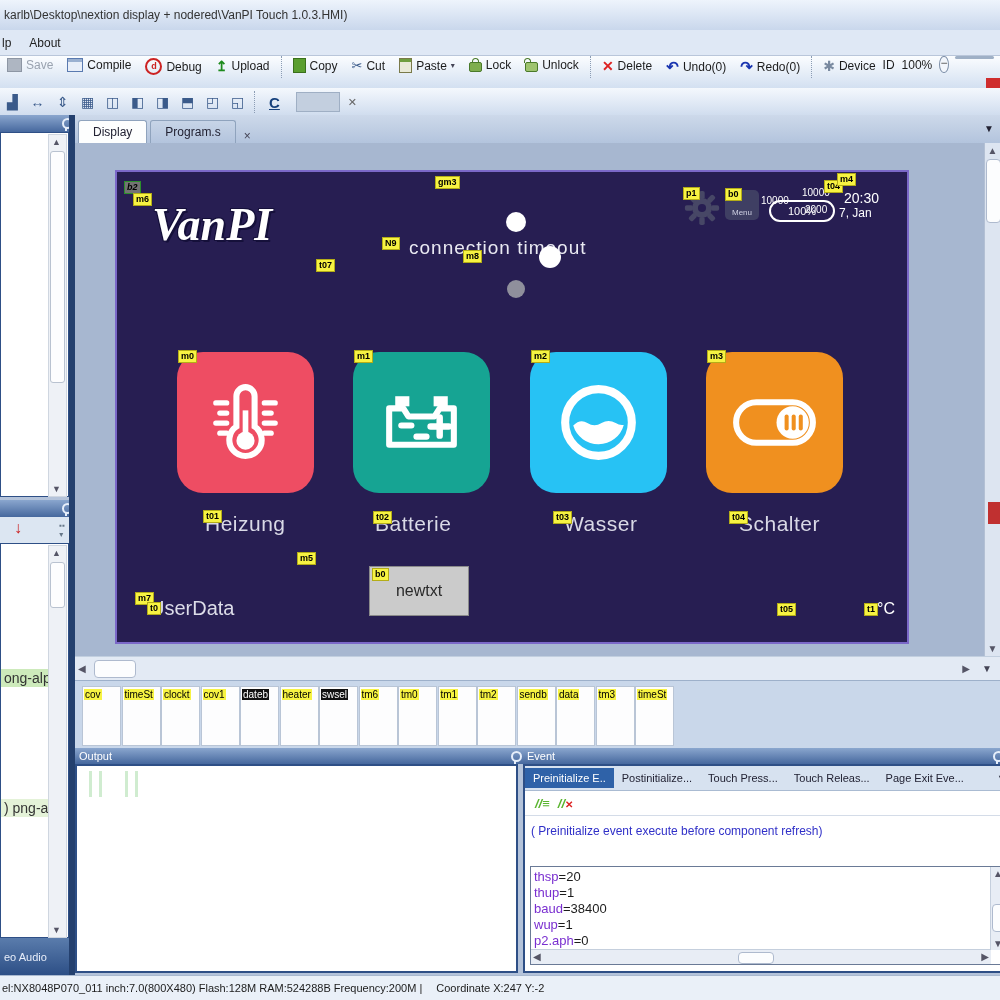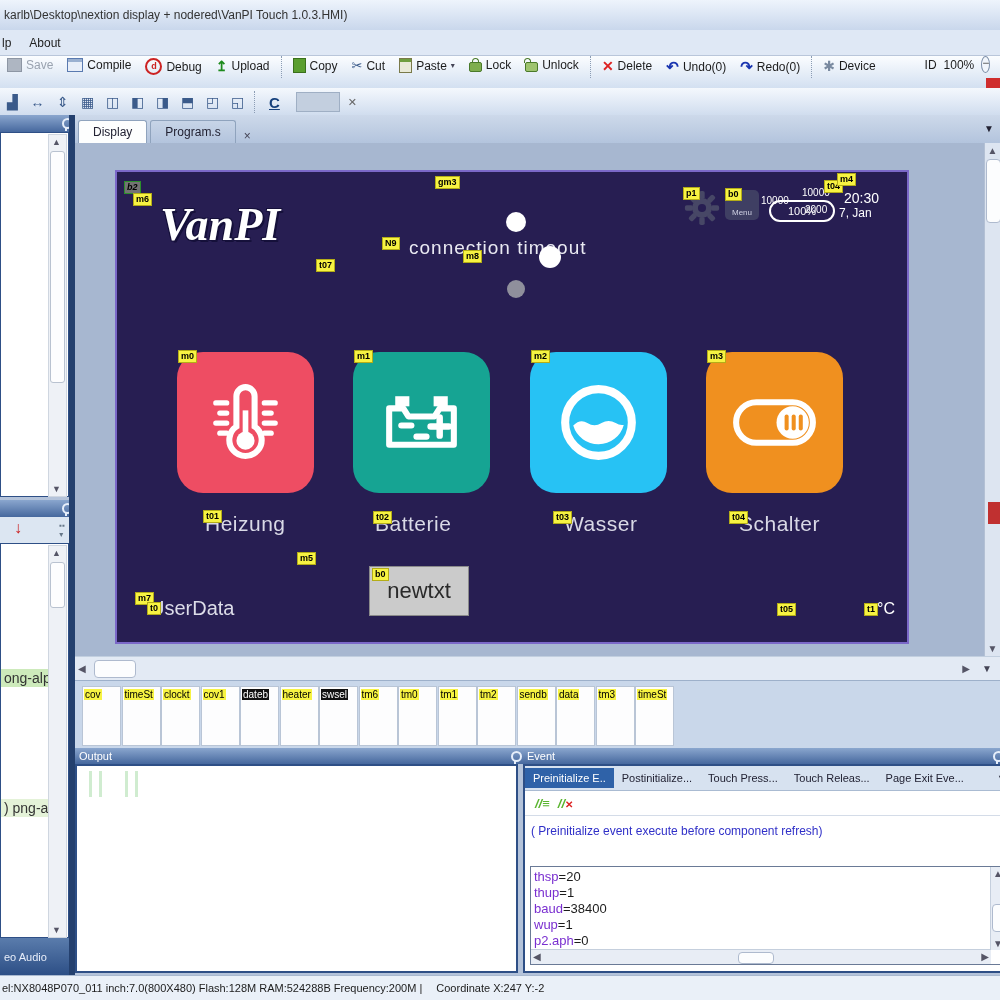--- a/index.html
+++ b/index.html
@@ -47,32 +47,32 @@
   .etab.active{background:#fdfefe;font-weight:normal;}
   #tab-close{margin-left:8px;color:#445;font-size:12px;}
   #tab-drop{position:absolute;right:6px;top:8px;color:#223;font-size:10px;}
   #canvas-wrap{left:75px;top:143px;width:909px;height:513px;background:#a7b7d0;overflow:hidden;}
   #hmi-page{position:absolute;left:40px;top:27px;width:790px;height:470px;border:2px solid #7b68c8;}
   .tag{position:absolute;font-weight:bold;font-size:9px;line-height:11px;background:#f7f342;color:#000;
        padding:0 2px;border:1px solid #b4ad18;z-index:6;}
   .tag.green{background:#737373;border-color:#2b8f2b;font-style:italic;}
   .dot{position:absolute;border-radius:50%;}
   #logo{position:absolute;font-family:"Liberation Serif",serif;font-style:italic;font-weight:bold;
-        color:#fff;text-shadow:2px 2px 0 #15103a,-1px -1px 0 #15103a,1px -1px 0 #15103a,-1px 1px 0 #15103a;margin-left:8px;}
+        color:#fff;text-shadow:2px 2px 0 #15103a,-1px -1px 0 #15103a,1px -1px 0 #15103a,-1px 1px 0 #15103a;}
   #conn-text{position:absolute;color:#e9e9f2;letter-spacing:1px;font-weight:300;}
   .tile{position:absolute;top:180px;width:137px;height:141px;border-radius:26px;}
   .tile svg{position:absolute;left:20px;top:20px;width:97px;height:101px;}
   .tile-label{position:absolute;top:340px;color:#d9d9e6;font-size:21px;letter-spacing:.5px;}
   #menu-btn{position:absolute;background:#3f3f63;border-radius:5px;color:#cfd0e2;font-size:8px;
             display:flex;align-items:flex-end;justify-content:center;padding-bottom:3px;box-sizing:border-box;}
   .hud{position:absolute;color:#fff;}
   #battery-box{position:absolute;border:2px solid #fff;border-radius:11px;color:#fff;
                font-size:11px;text-align:center;}
   #newtxt-btn{position:absolute;background:#cbcbcb;border:1px solid #8a8a8a;color:#2a2a2a;
-              font-size:22px;display:flex;align-items:center;justify-content:center;}
+              font-size:16px;display:flex;align-items:center;justify-content:center;}
   
   #vscroll{left:984px;top:143px;width:16px;height:513px;background:#dde5f1;border-left:1px solid #b3c0d4;}
   #hscroll{left:75px;top:656px;width:925px;height:24px;background:#e3eaf4;border-top:1px solid #c2cfdf;}
   .scr-btn{position:absolute;color:#556;font-size:10px;text-align:center;}
   .scr-thumb{position:absolute;background:#fcfdfe;border:1px solid #aebace;border-radius:4px;}
   
   #strip{left:75px;top:680px;width:925px;height:68px;background:#c9d7ea;border-top:1px solid #9db0ca;}
   .slot{position:absolute;top:5px;width:37px;height:58px;background:#fdfdfe;border:1px solid #b9c5d6;}
   .slot-label{position:absolute;left:1px;top:2px;font-size:10px;background:#f7f342;color:#000;padding:0 1px;white-space:nowrap;}
   .slot-label.sel{background:#111;color:#fff;}
@@ -164,21 +164,21 @@
       </span>
     <span class="tbtn">
       <span class="ic" style="color:#1a35b0;font-weight:bold;font-size:15px;">↷</span>
       <span>Redo(0)</span>
       </span>
     <span class="vsep"></span>
     <span class="tbtn">
       <span class="ic" style="color:#7a8aa0;font-size:14px;">✱</span>
       <span>Device</span>
       </span>
-    <span class="tbtn" style="padding-left:0;margin-left:42px;">
+    <span class="tbtn" style="padding-left:0;">
         <span>ID</span>
       </span>
     <span class="tbtn" style="padding-left:0;">100%</span>
     <span class="zminus">−</span>
     <span class="ztrack"></span>
   </div>
   <div id="red-marker-top" class="abs"></div>
 
   <div id="toolbar2" class="abs">
     <span id="align-icons" style="display:flex;">

